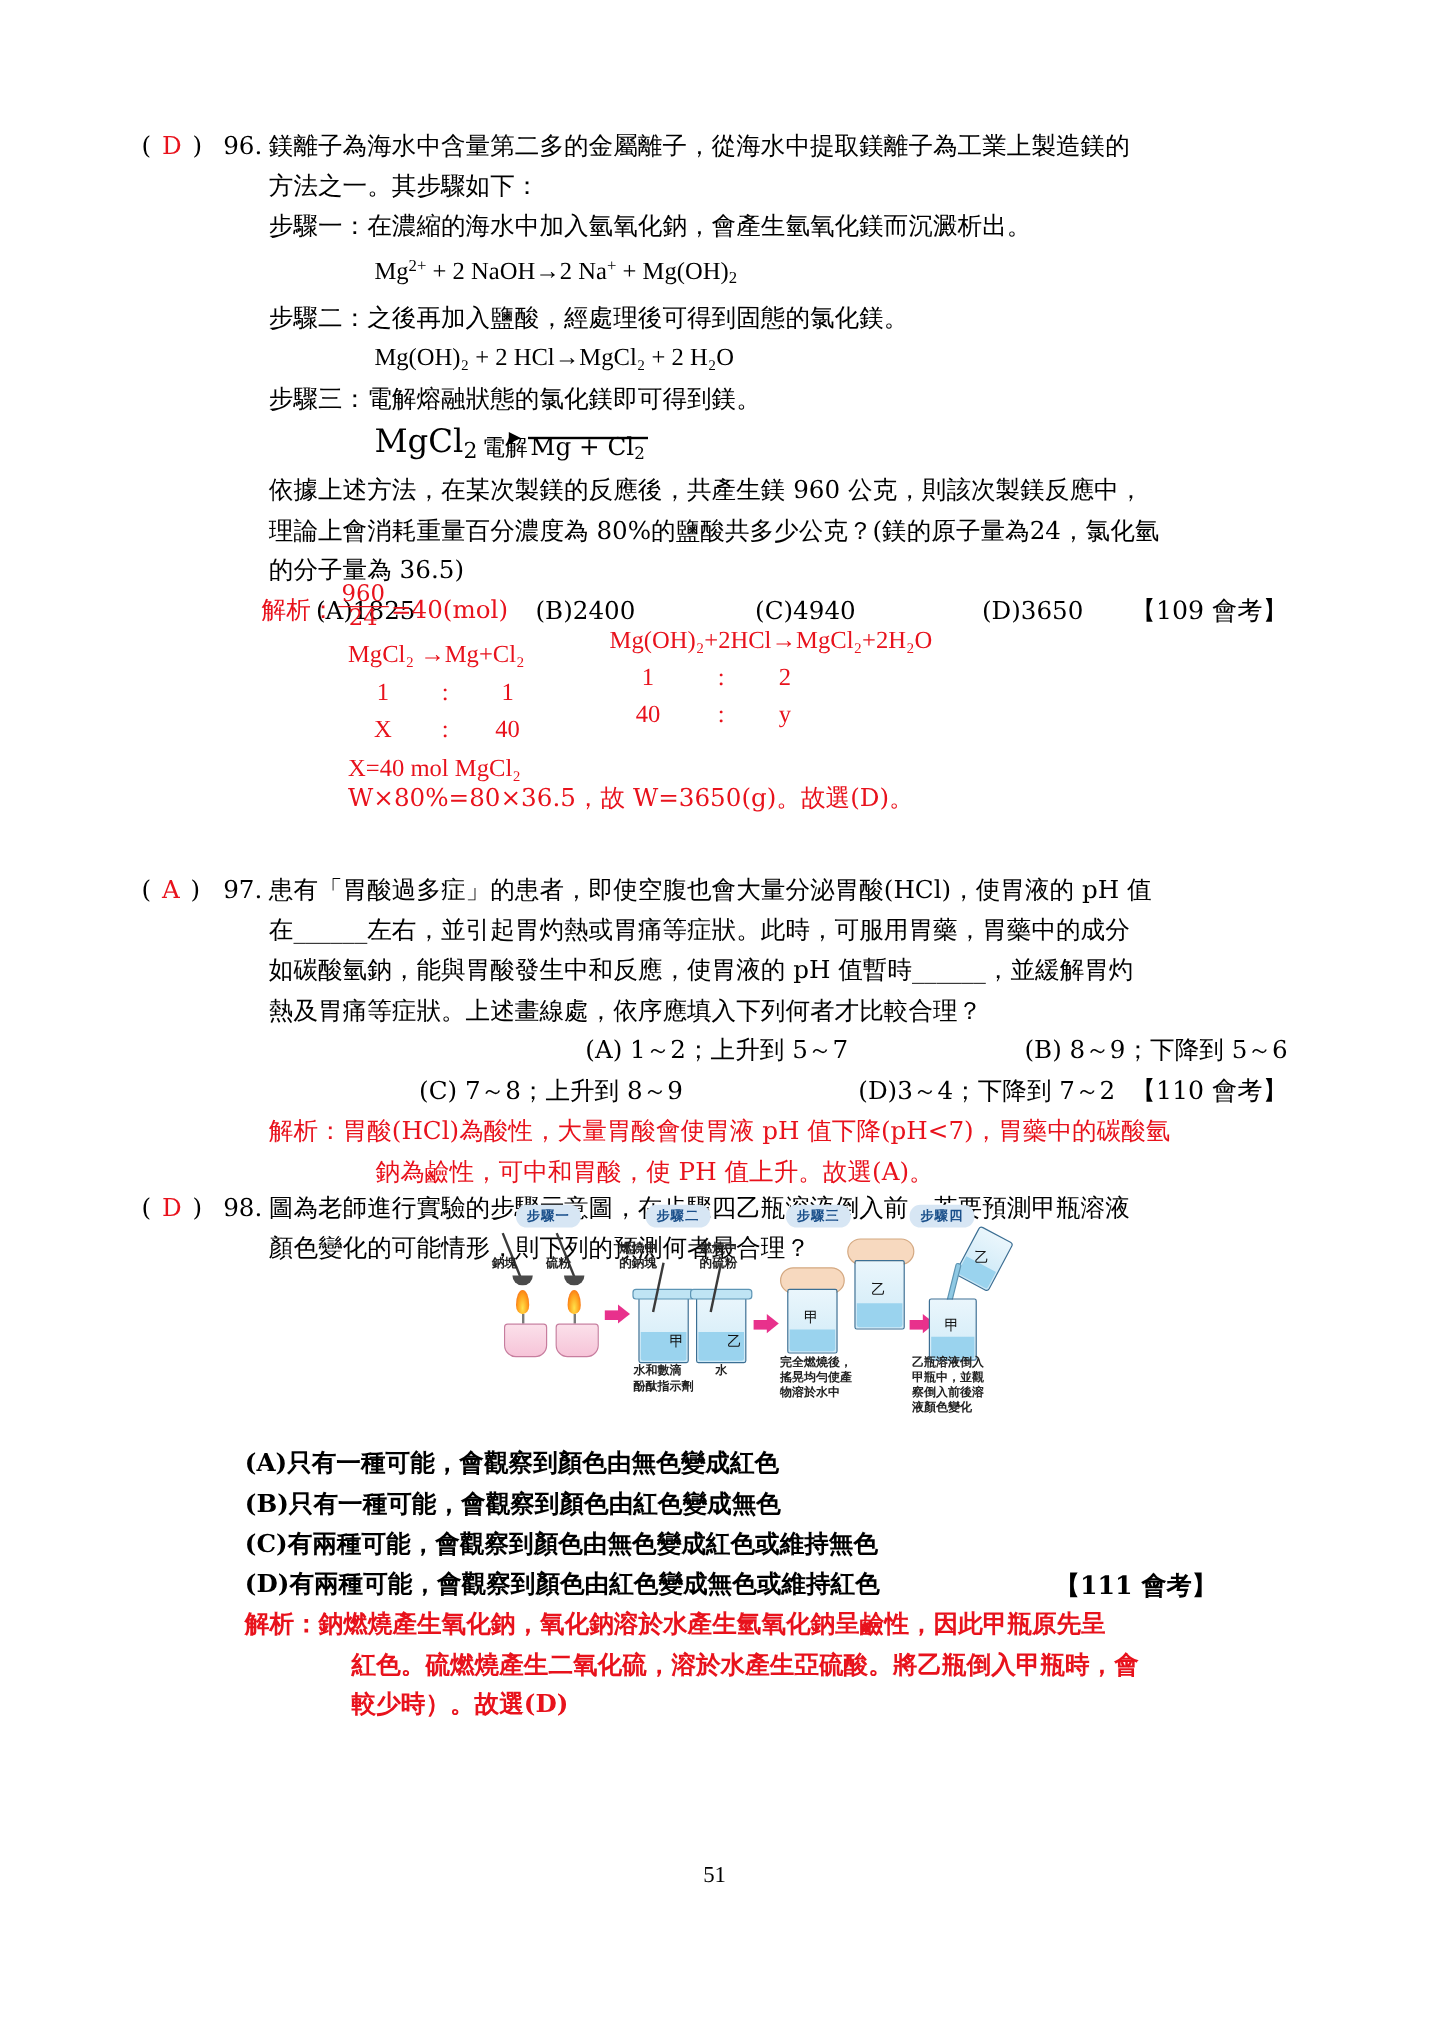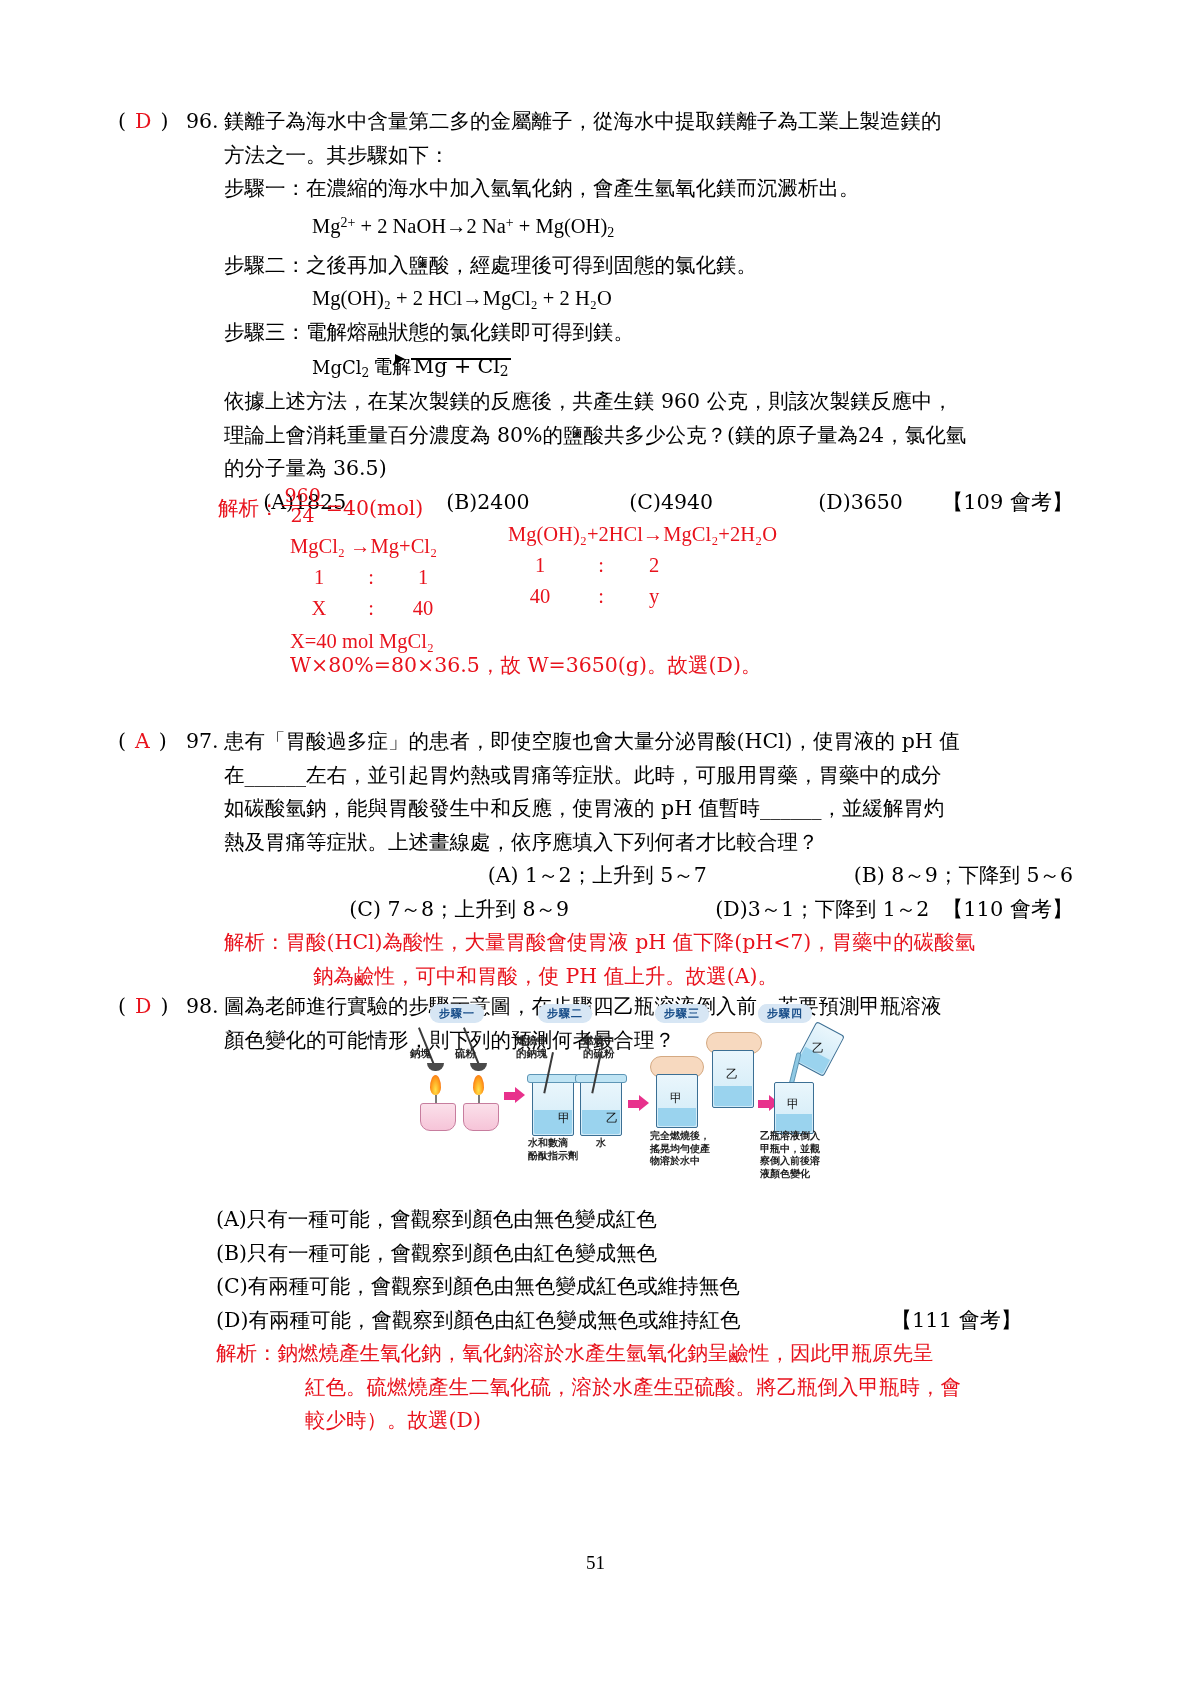--- a/index.html
+++ b/index.html
@@ -312,21 +312,21 @@
           <span class="step-text cjk">之後再加入鹽酸，經處理後可得到固態的氯化鎂。</span>
         </div>
         <div class="eq">Mg(OH)₂ + 2 HCl→MgCl₂ + 2 H₂O</div>
 
         <div class="indent-step">
           <span class="step-label cjk">步驟三：</span>
           <span class="step-text cjk">電解熔融狀態的氯化鎂即可得到鎂。</span>
         </div>
 
         <div class="arrow-eq">
-          <span style="font-size:18px;"><span>MgCl</span><sub>2</sub></span>
+          <span style="font-size:27px;"><span>MgCl</span><sub>2</sub></span>
           <span class="arrow-wrap">
             <span class="arrow-label">電解</span>
             <span class="arrow-body"></span>
           </span>
           <span style="font-size:20.5px;"><span>Mg + Cl</span><sub>2</sub></span>
         </div>
 
         <div style="height:6px;"></div>
         <div class="line cjk">依據上述方法，在某次製鎂的反應後，共產生鎂 960 公克，則該次製鎂反應中，</div>
         <div class="line cjk">理論上會消耗重量百分濃度為 80%的鹽酸共多少公克？(鎂的原子量為24，氯化氫</div>
@@ -397,21 +397,21 @@
         <div class="line cjk">在______左右，並引起胃灼熱或胃痛等症狀。此時，可服用胃藥，胃藥中的成分</div>
         <div class="line cjk">如碳酸氫鈉，能與胃酸發生中和反應，使胃液的 pH 值暫時______，並緩解胃灼</div>
         <div class="line cjk">熱及胃痛等症狀。上述畫線處，依序應填入下列何者才比較合理？</div>
 
         <div class="opts">
           <span class="opt" style="width:366px;">(A) 1～2；上升到 5～7</span>
           <span class="opt">(B) 8～9；下降到 5～6</span>
         </div>
         <div class="opts">
           <span class="opt" style="width:366px;">(C) 7～8；上升到 8～9</span>
-          <span class="opt" style="width:227px;">(D)3～1；下降到 1～2</span>
+          <span class="opt" style="width:227px;">(D)3～4；下降到 7～2</span>
           <span class="srcTag cjk">【110 會考】</span>
         </div>
 
         <div class="sol" style="display:flex;">
           <span class="sol-label cjk">解析：</span>
           <span class="cjk">胃酸(HCl)為酸性，大量胃酸會使胃液 pH 值下降(pH&lt;7)，胃藥中的碳酸氫</span>
         </div>
         <div class="sol cjk" style="padding-left:89px;">鈉為鹼性，可中和胃酸，使 PH 值上升。故選(A)。</div>
       </div>
     </div>
@@ -508,21 +508,21 @@
     <div class="bottle" style="left:374px; top:82px; width:38px; height:50px;">
       <div class="liquid" style="left:1px; right:1px; bottom:1px; height:18px;"></div>
     </div>
     <div class="jarlabel" style="left:387px; top:96px;">甲</div>
     <div class="figcaption" style="left:360px; top:130px; white-space:pre;">乙瓶溶液倒入
 甲瓶中，並觀
 察倒入前後溶
 液顏色變化</div>
   </div>
 
-  <div class="qblock" style="top:1203px; left:216px; width:860px;">
+  <div class="qblock" style="top:1203px; left:204px; width:860px;font-weight:bold;">
     <div class="optrow cjk">(A)只有一種可能，會觀察到顏色由無色變成紅色</div>
     <div class="optrow cjk">(B)只有一種可能，會觀察到顏色由紅色變成無色</div>
     <div class="optrow cjk">(C)有兩種可能，會觀察到顏色由無色變成紅色或維持無色</div>
     <div class="optrow" style="display:flex;gap:27px;">
       <span class="cjk" style="width:648px;">(D)有兩種可能，會觀察到顏色由紅色變成無色或維持紅色</span>
       <span class="srcTag cjk">【111 會考】</span>
     </div>
 
     <div class="sol" style="display:flex;">
       <span class="sol-label cjk">解析：</span>

